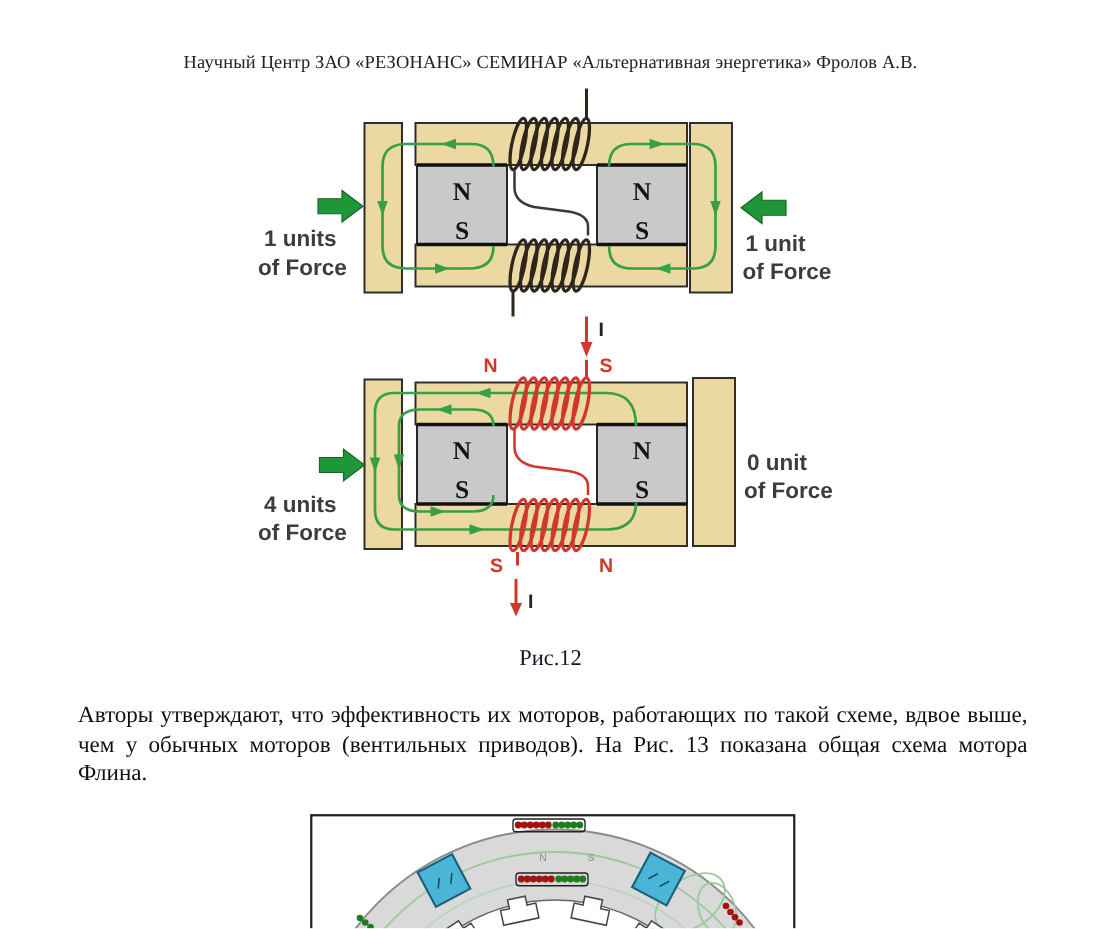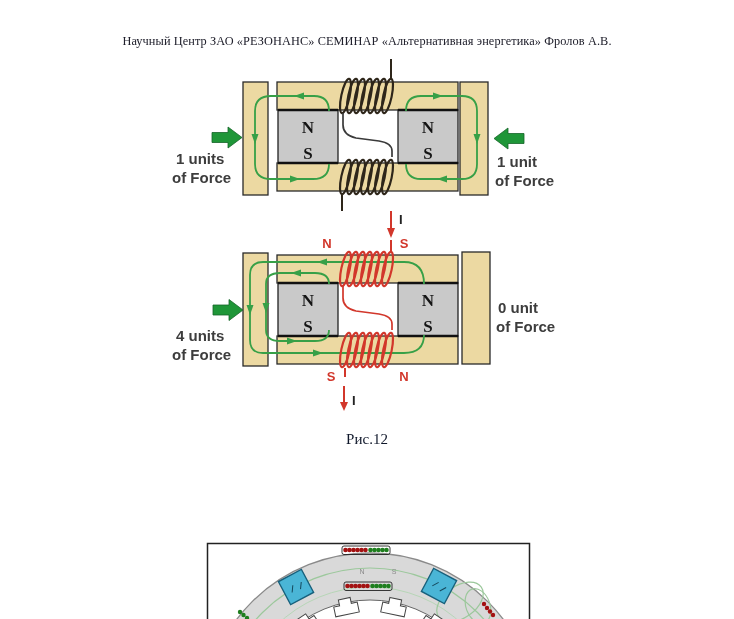--- a/index.html
+++ b/index.html
@@ -176,20 +176,21 @@
       <polygon stroke="#156428" stroke-width="0.8" points="213,305 229,305 229,299.5 243,310 229,320.5 229,315 213,315" fill="#1f9638"></polygon>
       <text class="force-label" x="176" y="341">4 units</text>
       <text class="force-label" x="172" y="360">of Force</text>
       <text class="force-label" x="498" y="313">0 unit</text>
       <text class="force-label" x="496" y="332">of Force</text>
     </g>
   </svg>
 
   <div class="fig-caption">Рис.12</div>
 
+  <div class="body-par">Авторы утверждают, что эффективность их моторов, работающих по такой схеме, вдвое выше, чем у обычных моторов (вентильных приводов). На Рис. 13 показана общая схема мотора Флина.</div>
 
   <svg class="fig13" viewBox="200 540 340 79">
     <defs>
       <clipPath id="f13clip">
           <rect x="208" y="544" width="322" height="100"></rect>
         </clipPath>
     </defs>
     <rect x="207.5" y="543.5" width="322" height="100" fill="#ffffff" stroke="#222" stroke-width="1.5"></rect>
     <g clip-path="url(#f13clip)">
 

